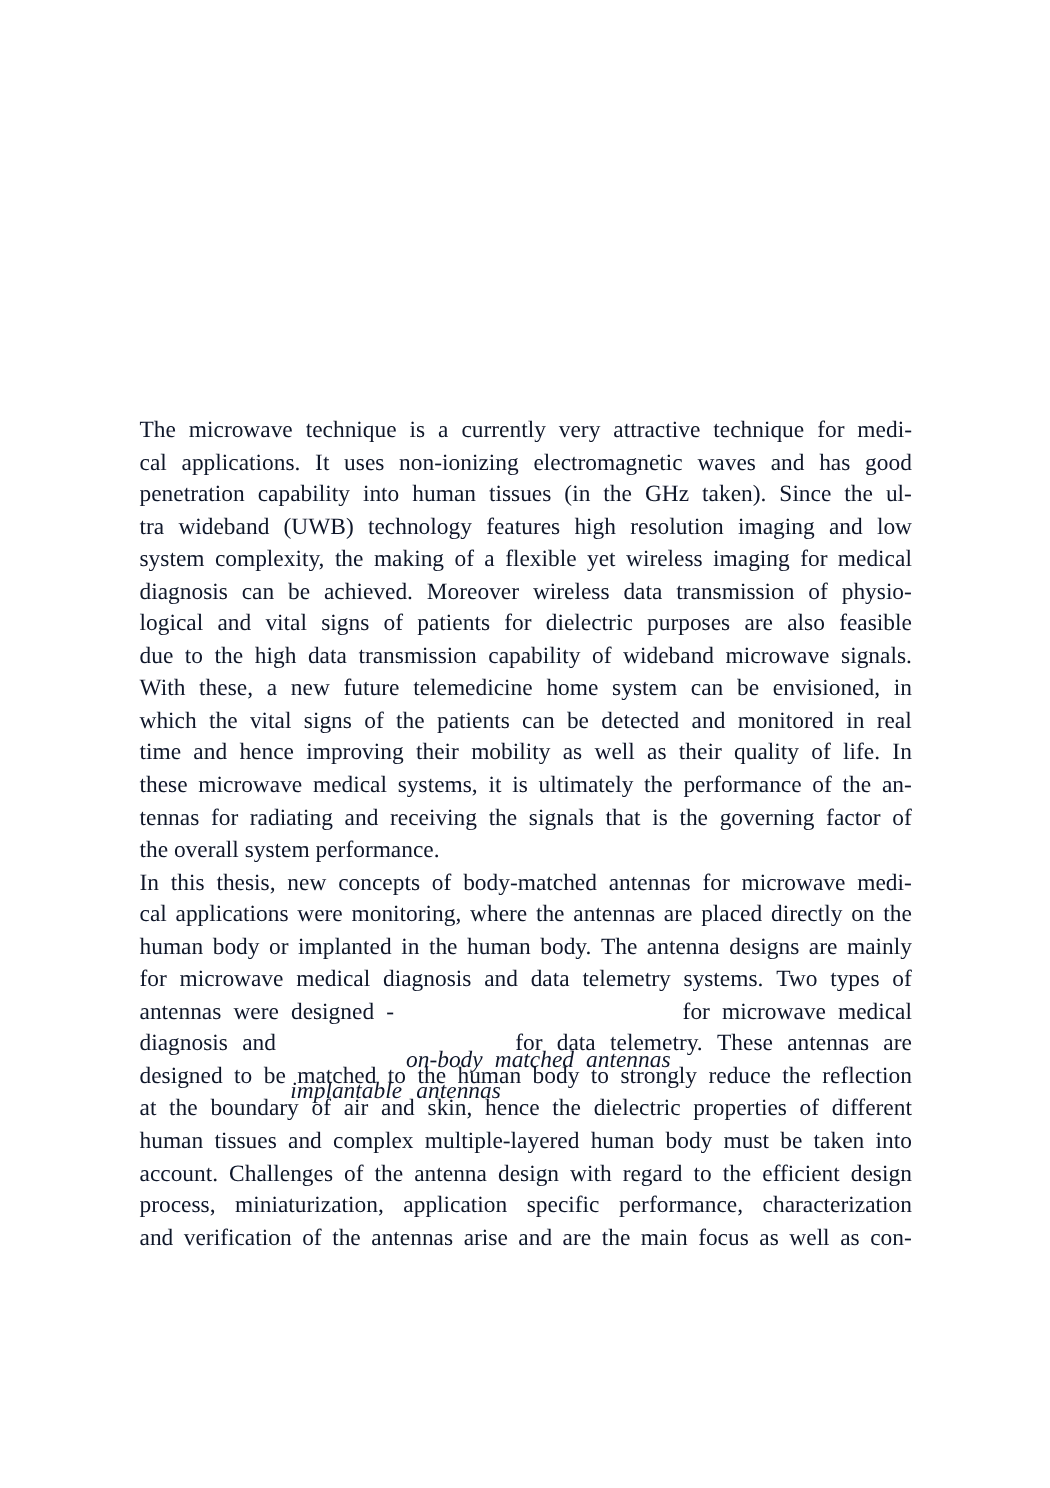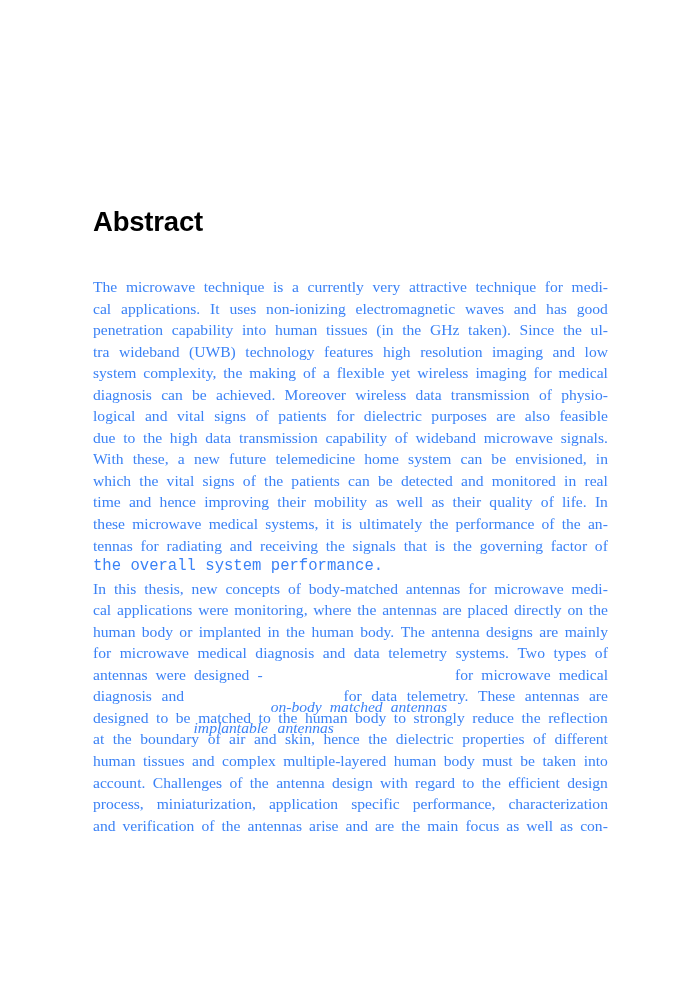--- a/index.html
+++ b/index.html
@@ -43,21 +43,21 @@
     position: absolute;
     left: 93px;
     top: 276px;
     width: 515px;
   }
 
   .text-line {
     font-size: 15.6px;
     line-height: 21.55px;
     height: 21.55px;
-    color: #3b82f6;
+    color: #0f172a;
     white-space: nowrap;
     position: relative;
   }
 
   
   .text-line.justify {
     display: flex;
     flex-direction: row;
     flex-wrap: nowrap;
     justify-content: space-between;
@@ -65,34 +65,32 @@
   }
   .text-line.justify > .w {
     white-space: pre;
     flex: 0 0 auto;
   }
 
   
   .text-line.flush {
     display: block;
     white-space: pre;
-    font-family: Liberation Mono, monospace;
   }
 
   .it {
     font-style: italic;
     margin-top: 32px;
   }
 </style>
 </head>
 <body>
 
 <div class="page">
 
-  <h1 class="chapter-heading">Abstract</h1>
 
   <div class="body-block">
       <div class="paragraph">
         <div class="text-line justify"><span class="w">The</span><span class="w">microwave</span><span class="w">technique</span><span class="w">is</span><span class="w">a</span><span class="w">currently</span><span class="w">very</span><span class="w">attractive</span><span class="w">technique</span><span class="w">for</span><span class="w">medi-</span></div>
         <div class="text-line justify"><span class="w">cal</span><span class="w">applications.</span><span class="w">It</span><span class="w">uses</span><span class="w">non-ionizing</span><span class="w">electromagnetic</span><span class="w">waves</span><span class="w">and</span><span class="w">has</span><span class="w">good</span></div>
         <div class="text-line justify"><span class="w">penetration</span><span class="w">capability</span><span class="w">into</span><span class="w">human</span><span class="w">tissues</span><span class="w">(in</span><span class="w">the</span><span class="w">GHz</span><span class="w">taken).</span><span class="w">Since</span><span class="w">the</span><span class="w">ul-</span></div>
         <div class="text-line justify"><span class="w">tra</span><span class="w">wideband</span><span class="w">(UWB)</span><span class="w">technology</span><span class="w">features</span><span class="w">high</span><span class="w">resolution</span><span class="w">imaging</span><span class="w">and</span><span class="w">low</span></div>
         <div class="text-line justify"><span class="w">system</span><span class="w">complexity,</span><span class="w">the</span><span class="w">making</span><span class="w">of</span><span class="w">a</span><span class="w">flexible</span><span class="w">yet</span><span class="w">wireless</span><span class="w">imaging</span><span class="w">for</span><span class="w">medical</span></div>
         <div class="text-line justify"><span class="w">diagnosis</span><span class="w">can</span><span class="w">be</span><span class="w">achieved.</span><span class="w">Moreover</span><span class="w">wireless</span><span class="w">data</span><span class="w">transmission</span><span class="w">of</span><span class="w">physio-</span></div>
         <div class="text-line justify"><span class="w">logical</span><span class="w">and</span><span class="w">vital</span><span class="w">signs</span><span class="w">of</span><span class="w">patients</span><span class="w">for</span><span class="w">dielectric</span><span class="w">purposes</span><span class="w">are</span><span class="w">also</span><span class="w">feasible</span></div>

